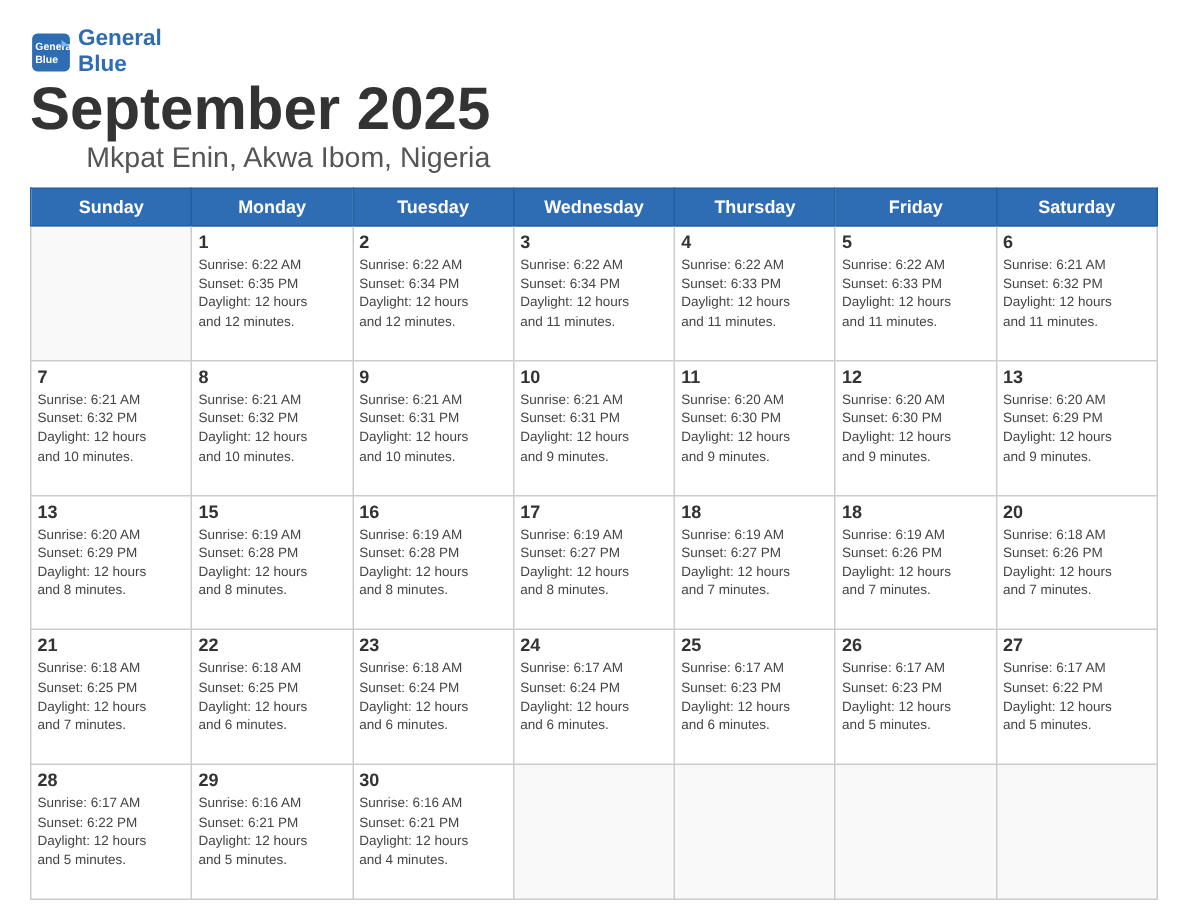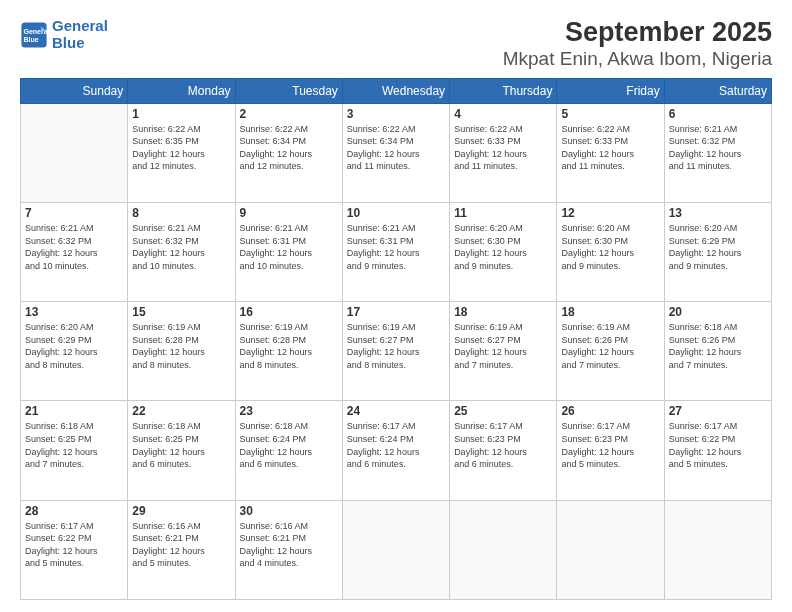--- a/index.html
+++ b/index.html
@@ -15,20 +15,21 @@
       height: 612px;
       padding: 18px 20px 12px 20px;
       display: flex;
       flex-direction: column;
     }
     .header {
       display: flex;
       justify-content: space-between;
       align-items: flex-start;
       margin-bottom: 8px;
+      flex-direction: column;
     }
     .logo {
       display: flex;
       align-items: center;
       gap: 4px;
     }
     .logo-text {
       font-size: 15px;
       font-weight: bold;
       color: #333;
@@ -38,43 +39,43 @@
       color: #4a90d9;
     }
     .logo-icon {
       width: 28px;
       height: 28px;
     }
     .title-block {
       text-align: right;
     }
     .month-title {
-      font-size: 27px;
+      font-size: 40px;
       font-weight: bold;
       color: #333;
       line-height: 1.1;
     }
     .subtitle {
       font-size: 19px;
       color: #555;
     }
     .calendar {
       flex: 1;
       border: 1px solid #ccc;
       border-collapse: collapse;
       width: 100%;
       table-layout: fixed;
     }
     .calendar th {
       background: #2e6db4;
       color: #fff;
       font-size: 12px;
-      font-weight: normal;
+      font-weight: bold;
       padding: 5px 4px;
-      text-align: right;
+      text-align: center;
       border: 1px solid #2060a0;
     }
     .calendar td {
       border: 1px solid #ccc;
       vertical-align: top;
       padding: 3px 4px;
       font-size: 9.5px;
       color: #333;
       width: 14.28%;
       height: 88px;

